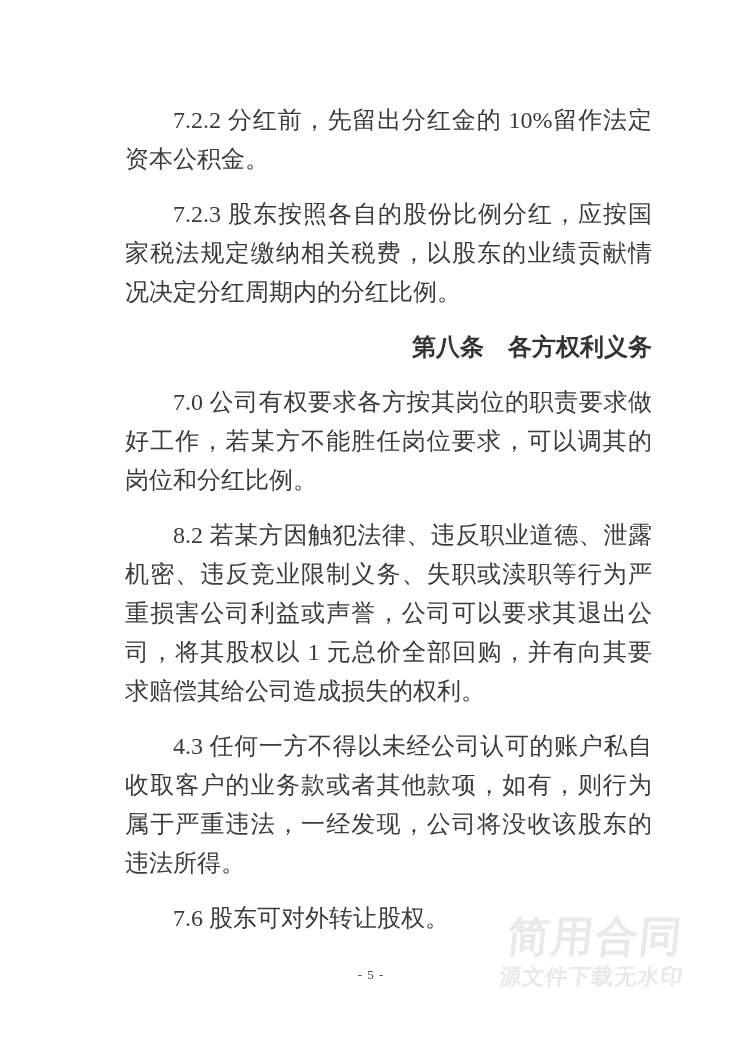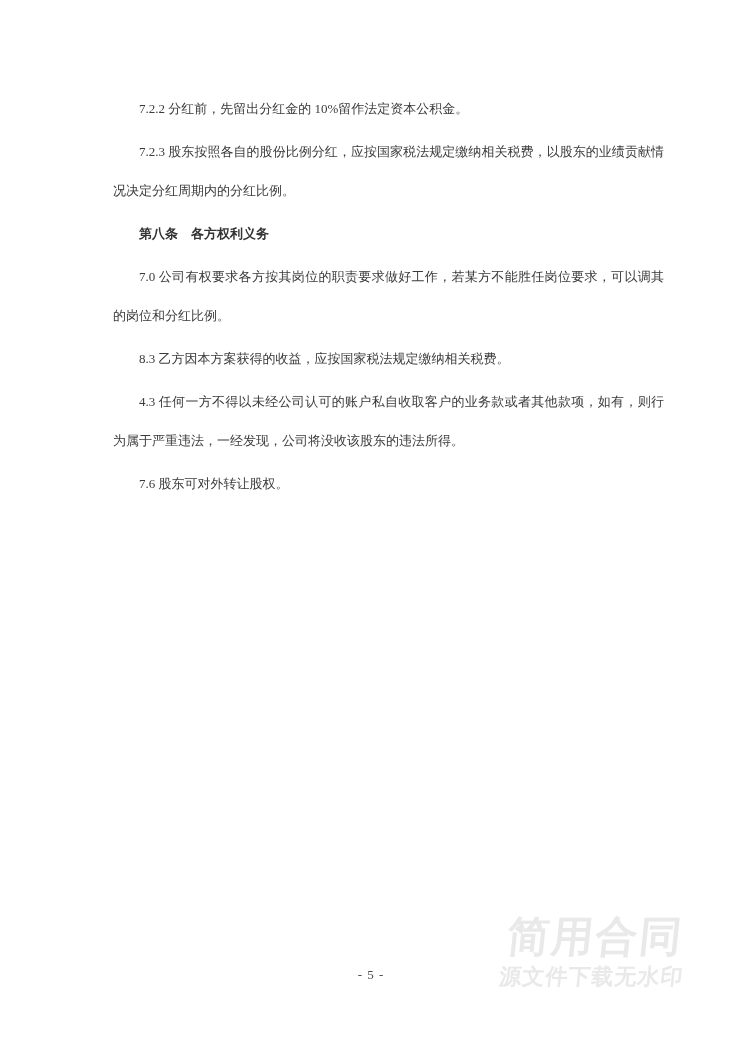--- a/index.html
+++ b/index.html
@@ -17,30 +17,30 @@
   }
   .content {
     position: absolute;
     top: 85px;
     left: 109px;
     right: 74px;
     z-index: 2;
     color: #3b3b3b;
   }
   .content p {
-    margin: 4px;
-    font-size: 13px;
+    margin: 16px;
+    font-size: 24px;
     line-height: 39px;
     text-align: justify;
     text-indent: 2em;
     word-break: break-all;
   }
   .content p.heading {
     font-weight: bold;
-    text-align: left;
+    text-align: right;
     color: #333333;
   }
   .watermark {
     position: absolute;
     right: 56px;
     top: 914px;
     z-index: 1;
     text-align: center;
     color: #e9e9e9;
     font-weight: bold;
@@ -78,18 +78,18 @@
 <div class="page">
   <div class="watermark">
     <div class="wm-title">简用合同</div>
     <div class="wm-subtitle">源文件下载无水印</div>
   </div>
   <div class="content">
       <p class="para">7.2.2 分红前，先留出分红金的 10%留作法定资本公积金。</p>
       <p class="para">7.2.3 股东按照各自的股份比例分红，应按国家税法规定缴纳相关税费，以股东的业绩贡献情况决定分红周期内的分红比例。</p>
       <p class="heading">第八条　各方权利义务</p>
       <p class="para">7.0 公司有权要求各方按其岗位的职责要求做好工作，若某方不能胜任岗位要求，可以调其的岗位和分红比例。</p>
-      <p class="para">8.3 乙方因本方案获得的收益，应按国家税法规定缴纳相关税费。</p>
+      <p class="para">8.2 若某方因触犯法律、违反职业道德、泄露机密、违反竞业限制义务、失职或渎职等行为严重损害公司利益或声誉，公司可以要求其退出公司，将其股权以 1 元总价全部回购，并有向其要求赔偿其给公司造成损失的权利。</p>
       <p class="para">4.3 任何一方不得以未经公司认可的账户私自收取客户的业务款或者其他款项，如有，则行为属于严重违法，一经发现，公司将没收该股东的违法所得。</p>
       <p class="para">7.6 股东可对外转让股权。</p>
     </div>
   <div class="page-number">- 5 -</div>
 </div>
 
 </body></html>

